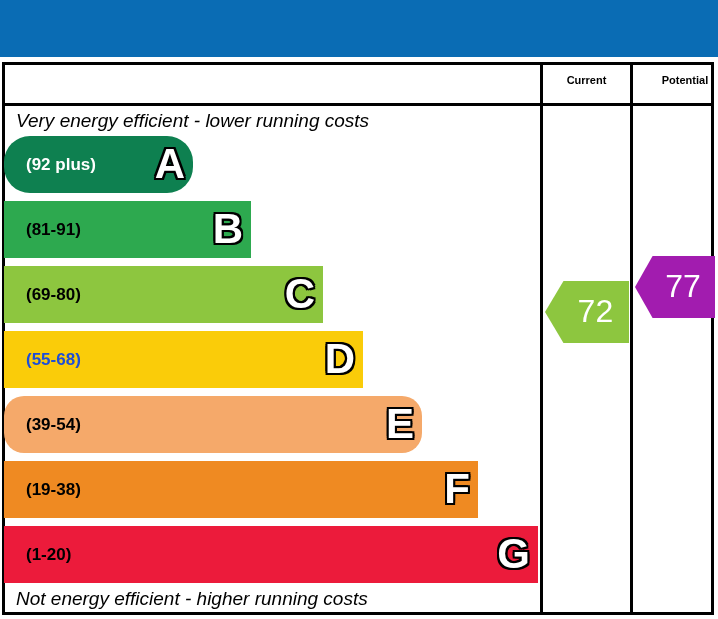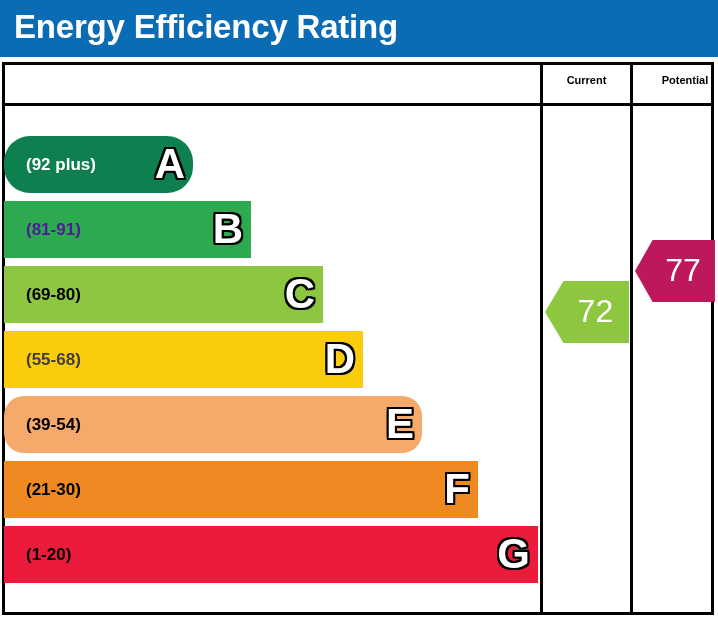--- a/index.html
+++ b/index.html
@@ -144,64 +144,65 @@
   }
   .rating-arrow.current   { left: 545px; width: 84px; }
   .rating-arrow.potential { left: 635px; width: 80px; }
 </style>
 </head>
 <body>
 
 <div id="epc">
 
   <div class="title-bar" style="background: rgb(10, 108, 180);"></div>
-  <div class="title-text">Energy Efficiency Rating</div>
 
   <div class="table-frame"></div>
   <div class="hdr-sep"></div>
   <div class="vdiv current"></div>
   <div class="vdiv potential"></div>
 
   <div class="col-head current">Current</div>
   <div class="col-head potential">Potential</div>
 
+  <div class="caption top">Very energy efficient - lower running costs</div>
+  <div class="caption bottom">Not energy efficient - higher running costs</div>
 
   <div id="bands-layer">
       <div class="band" style="top: 136px; width: 189px; background: rgb(14, 128, 80); border-radius: 26px;">
         <span class="band-range" style="color: rgb(255, 255, 255);">(92 plus)</span>
         <span class="band-letter">A</span>
       </div>
       <div class="band" style="top: 201px; width: 247px; background: rgb(45, 169, 79);">
-        <span class="band-range" style="color: #4c1d95;">(81-91)</span>
+        <span class="band-range" style="color: #000000;">(81-91)</span>
         <span class="band-letter">B</span>
       </div>
       <div class="band" style="top: 266px; width: 319px; background: rgb(141, 198, 63);">
         <span class="band-range" style="color: rgb(0, 0, 0);">(69-80)</span>
         <span class="band-letter">C</span>
       </div>
       <div class="band" style="top: 331px; width: 359px; background: rgb(250, 204, 9);">
-        <span class="band-range" style="color: #404040;">(55-68)</span>
+        <span class="band-range" style="color: #1d4ed8;">(55-68)</span>
         <span class="band-letter">D</span>
       </div>
       <div class="band" style="top: 396px; width: 418px; background: rgb(245, 169, 106); border-radius: 20px;">
         <span class="band-range" style="color: rgb(0, 0, 0);">(39-54)</span>
         <span class="band-letter">E</span>
       </div>
       <div class="band" style="top: 461px; width: 474px; background: rgb(239, 138, 34);">
-        <span class="band-range" style="color: rgb(0, 0, 0);">(21-30)</span>
+        <span class="band-range" style="color: rgb(0, 0, 0);">(19-38)</span>
         <span class="band-letter">F</span>
       </div>
       <div class="band" style="top: 526px; width: 534px; background: rgb(236, 27, 59);">
         <span class="band-range" style="color: rgb(0, 0, 0);">(1-20)</span>
         <span class="band-letter">G</span>
       </div>
     </div>
 
   <div id="ratings-layer">
       <div class="rating-arrow current" style="top: 281px; background: rgb(141, 198, 63);">
         <span class="val">72</span>
       </div>
-      <div class="rating-arrow potential" style="top: 240px; background: #be185d;">
+      <div class="rating-arrow potential" style="top: 256px; background: #a21caf;">
         <span class="val">77</span>
       </div>
     </div>
 
 </div>
 
 </body></html>

